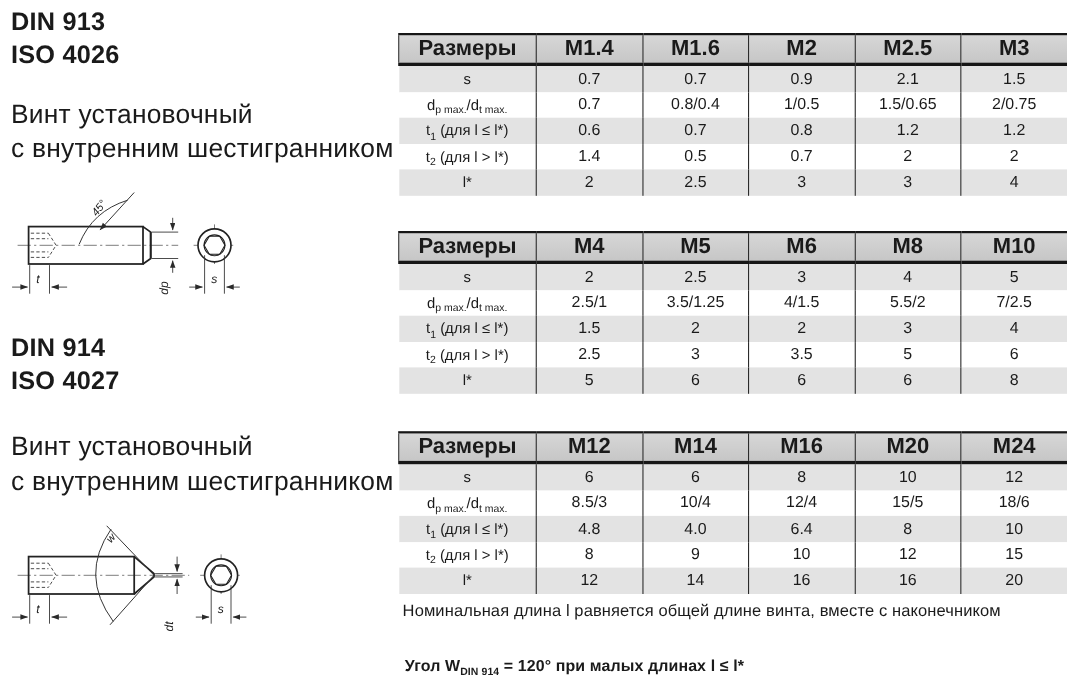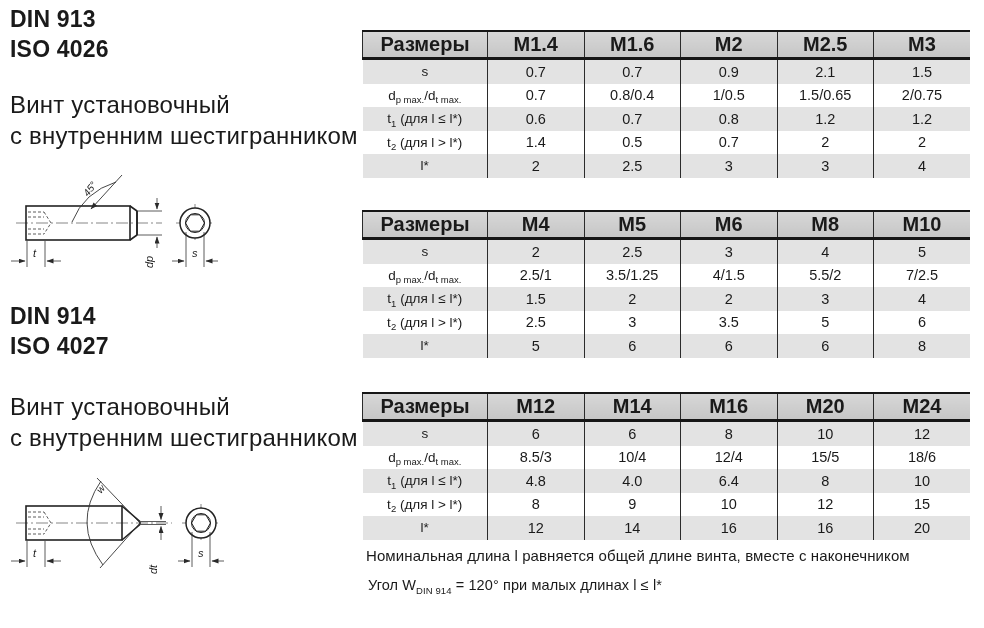--- a/index.html
+++ b/index.html
@@ -345,15 +345,15 @@
           <td>12</td>
           <td>14</td>
           <td>16</td>
           <td>16</td>
           <td>20</td>
         </tr>
       </tbody>
     </table>
 
   <div class="note" style="left:366px;top:547px;">Номинальная длина l равняется общей длине винта, вместе с наконечником</div>
-  <div class="note" style="left:368px;top:577px;font-size:14.5px;"><span>Угол W</span><sub>DIN 914</sub><span> = 120° при малых длинах l ≤ l*</span></div>
+  <div class="note" style="left:368px;top:598px;font-size:14.5px;font-weight:bold;"><span>Угол W</span><sub>DIN 914</sub><span> = 120° при малых длинах l ≤ l*</span></div>
 
 </div>
 
 </body></html>

